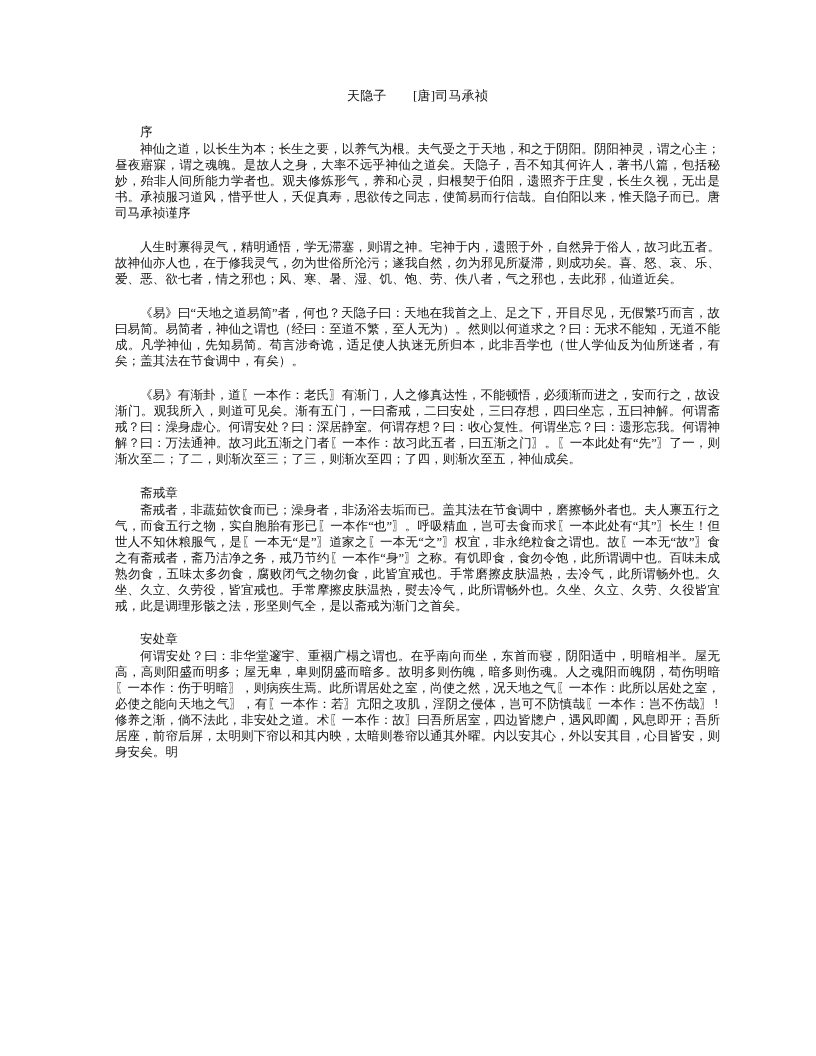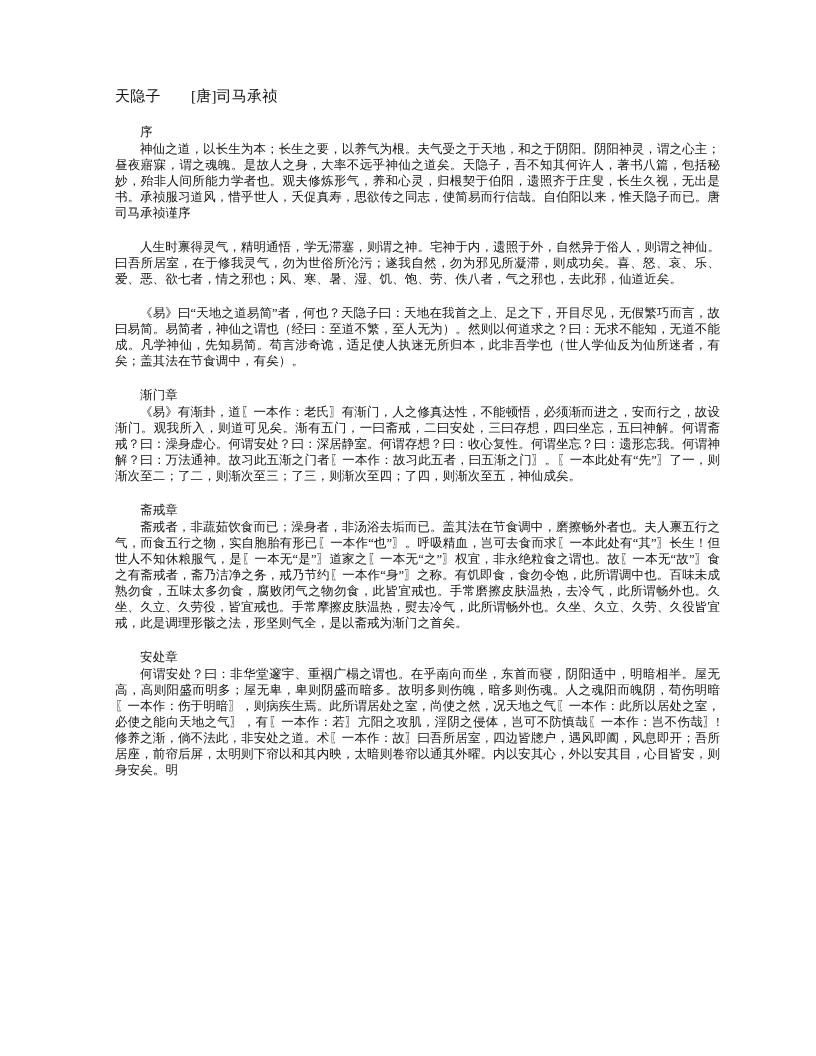--- a/index.html
+++ b/index.html
@@ -15,26 +15,27 @@
     overflow: hidden;
   }
   .page {
     position: relative;
     width: 816px;
     height: 1056px;
     box-sizing: border-box;
     padding: 88px 96px 0 115px;
   }
   .doc-title {
-    font-size: 15px;
+    font-size: 13px;
     line-height: 16px;
     letter-spacing: 0.2px;
     white-space: pre;
     margin: 0 0 20px 0;
     color: #111;
+    text-align: center;
   }
   .section {
     margin: 0 0 18px 0;
   }
   .section-heading {
     font-size: 12.5px;
     line-height: 16px;
     text-indent: 2em;
     margin: 0 0 1px 0;
     letter-spacing: 0.15px;
@@ -46,44 +47,44 @@
     text-indent: 2em;
     text-align: justify;
     text-justify: inter-ideograph;
     margin: 0;
     letter-spacing: 0.1px;
     color: #111;
     word-break: break-all;
   }
   .section:last-child {
     margin-bottom: 0;
+    font-family: Liberation Mono, monospace;
   }
 </style>
 </head>
 <body>
 
 <div class="page">
 
   <div class="doc-title">天隐子　　[唐]司马承祯</div>
 
   <div class="section">
     <div class="section-heading">序</div>
     <div class="section-body">神仙之道，以长生为本；长生之要，以养气为根。夫气受之于天地，和之于阴阳。阴阳神灵，谓之心主；昼夜寤寐，谓之魂魄。是故人之身，大率不远乎神仙之道矣。天隐子，吾不知其何许人，著书八篇，包括秘妙，殆非人间所能力学者也。观夫修炼形气，养和心灵，归根契于伯阳，遗照齐于庄叟，长生久视，无出是书。承祯服习道风，惜乎世人，夭促真寿，思欲传之同志，使简易而行信哉。自伯阳以来，惟天隐子而已。唐司马承祯谨序</div>
   </div>
 
   <div class="section">
-    <div class="section-body">人生时禀得灵气，精明通悟，学无滞塞，则谓之神。宅神于内，遗照于外，自然异于俗人，则谓之神仙。曰吾所居室，在于修我灵气，勿为世俗所沦污；遂我自然，勿为邪见所凝滞，则成功矣。喜、怒、哀、乐、爱、恶、欲七者，情之邪也；风、寒、暑、湿、饥、饱、劳、佚八者，气之邪也，去此邪，仙道近矣。</div>
+    <div class="section-body">人生时禀得灵气，精明通悟，学无滞塞，则谓之神。宅神于内，遗照于外，自然异于俗人，故习此五者。故神仙亦人也，在于修我灵气，勿为世俗所沦污；遂我自然，勿为邪见所凝滞，则成功矣。喜、怒、哀、乐、爱、恶、欲七者，情之邪也；风、寒、暑、湿、饥、饱、劳、佚八者，气之邪也，去此邪，仙道近矣。</div>
   </div>
 
   <div class="section">
     <div class="section-body">《易》曰“天地之道易简”者，何也？天隐子曰：天地在我首之上、足之下，开目尽见，无假繁巧而言，故曰易简。易简者，神仙之谓也（经曰：至道不繁，至人无为）。然则以何道求之？曰：无求不能知，无道不能成。凡学神仙，先知易简。苟言涉奇诡，适足使人执迷无所归本，此非吾学也（世人学仙反为仙所迷者，有矣；盖其法在节食调中，有矣）。</div>
   </div>
 
   <div class="section">
-    <div class="section-heading">渐门章</div>
     <div class="section-body">《易》有渐卦，道〖一本作：老氏〗有渐门，人之修真达性，不能顿悟，必须渐而进之，安而行之，故设渐门。观我所入，则道可见矣。渐有五门，一曰斋戒，二曰安处，三曰存想，四曰坐忘，五曰神解。何谓斋戒？曰：澡身虚心。何谓安处？曰：深居静室。何谓存想？曰：收心复性。何谓坐忘？曰：遗形忘我。何谓神解？曰：万法通神。故习此五渐之门者〖一本作：故习此五者，曰五渐之门〗。〖一本此处有“先”〗了一，则渐次至二；了二，则渐次至三；了三，则渐次至四；了四，则渐次至五，神仙成矣。</div>
   </div>
 
   <div class="section">
     <div class="section-heading">斋戒章</div>
     <div class="section-body">斋戒者，非蔬茹饮食而已；澡身者，非汤浴去垢而已。盖其法在节食调中，磨擦畅外者也。夫人禀五行之气，而食五行之物，实自胞胎有形已〖一本作“也”〗。呼吸精血，岂可去食而求〖一本此处有“其”〗长生！但世人不知休粮服气，是〖一本无“是”〗道家之〖一本无“之”〗权宜，非永绝粒食之谓也。故〖一本无“故”〗食之有斋戒者，斋乃洁净之务，戒乃节约〖一本作“身”〗之称。有饥即食，食勿令饱，此所谓调中也。百味未成熟勿食，五味太多勿食，腐败闭气之物勿食，此皆宜戒也。手常磨擦皮肤温热，去冷气，此所谓畅外也。久坐、久立、久劳役，皆宜戒也。手常摩擦皮肤温热，熨去冷气，此所谓畅外也。久坐、久立、久劳、久役皆宜戒，此是调理形骸之法，形坚则气全，是以斋戒为渐门之首矣。</div>
   </div>
 
   <div class="section">
     <div class="section-heading">安处章</div>

